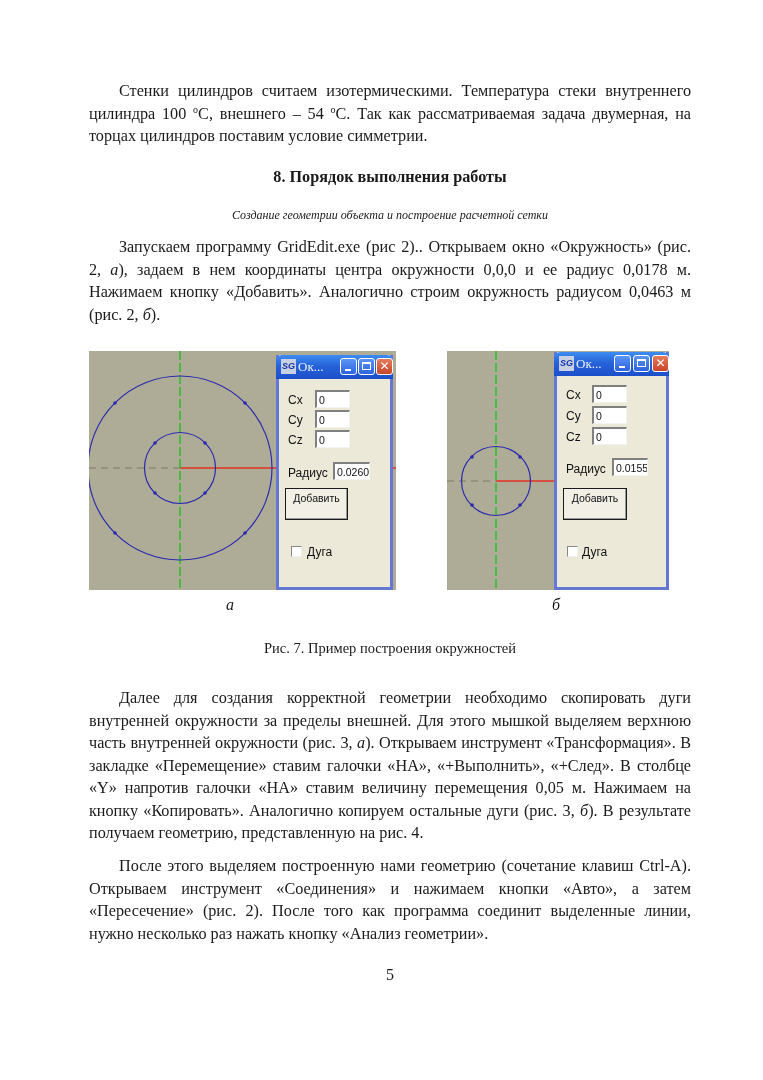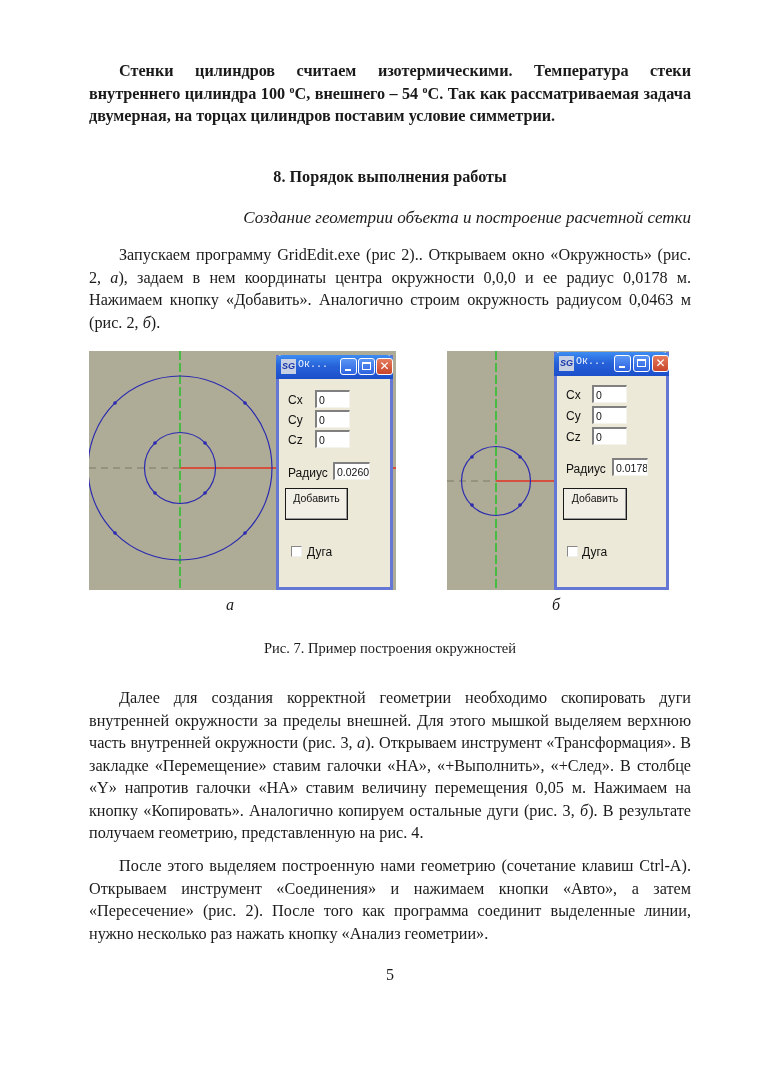--- a/index.html
+++ b/index.html
@@ -1,26 +1,26 @@
 <!DOCTYPE html>
 <html><head>
 <meta charset="utf-8">
 <style>
   html, body { margin: 0; padding: 0; background: #ffffff; }
   body { width: 763px; height: 1080px; position: relative; overflow: hidden;
          font-family: "Liberation Serif", "DejaVu Serif", serif; color: #1a1a1a; }
   .page { position: absolute; left: 89px; top: 0; width: 602px; }
   p.body { margin: 0; font-size: 16.2px; line-height: 22.5px; text-align: justify;
            text-indent: 30px; }
-  #para1 { position: absolute; top: 60px; width: 602px; font-weight: bold; }
+  #para1 { position: absolute; top: 80px; width: 602px; }
   #section-heading { position: absolute; top: 168px; width: 602px; text-align: center;
            font-weight: bold; font-size: 16.2px; }
-  #subheading { position: absolute; top: 208px; width: 602px; text-align: right;
-           font-style: italic; font-size: 17px; }
-  #para2 { position: absolute; top: 244px; width: 602px; }
+  #subheading { position: absolute; top: 208px; width: 602px; text-align: center;
+           font-style: italic; font-size: 12px; }
+  #para2 { position: absolute; top: 236px; width: 602px; }
   #para3 { position: absolute; top: 687px; width: 602px; }
   #para4 { position: absolute; top: 855px; width: 602px; }
   #page-number { position: absolute; top: 966px; width: 602px; text-align: center;
            font-size: 16px; }
   .fig-label { position: absolute; top: 596px; font-style: italic; font-size: 16px; }
   #caption { position: absolute; top: 640px; width: 602px; text-align: center; font-size: 14.5px; }
   sup { font-size: 10px; vertical-align: 6px; line-height: 0; }
   i { font-style: italic; }
 
   
@@ -32,22 +32,22 @@
   
   .dialog { position: absolute; background: #ece9d8; border: 3px solid #6477d4;
             border-top: none; box-sizing: border-box; font-family: "Liberation Sans", "DejaVu Sans", sans-serif; }
   #dialog-a { left: 187px; top: 4px; width: 117px; height: 235px; }
   #dialog-b { left: 107px; top: 1px; width: 115px; height: 238px; }
   .titlebar { position: absolute; left: -3px; right: -3px; top: 0; height: 24px;
               background: linear-gradient(#3d8df3, #2762d9 45%, #1b4fca); border-radius: 6px 6px 0 0; }
   .title-icon { position: absolute; left: 5px; top: 4px; width: 15px; height: 15px;
                 background: #c8d0e4; font-size: 9px; font-weight: bold; color: #1232a8;
                 line-height: 15px; text-align: center; font-style: italic; }
-  .title-text { position: absolute; left: 22px; top: 4px; color: #ffffff; font-size: 10px;
-                font-family: Liberation Mono, monospace; opacity: .92; }
+  .title-text { position: absolute; left: 22px; top: 4px; color: #ffffff; font-size: 13px;
+                font-family: Liberation Serif, serif; opacity: .92; }
   .tb-btn { position: absolute; top: 3px; width: 17px; height: 17px; border: 1px solid #ffffff;
             border-radius: 3px; box-sizing: border-box; background: linear-gradient(#5a95f5, #2d63e0); }
   .tb-btn.close { background: linear-gradient(#e67b5c, #c8452a); }
   .tb-btn .glyph { position: absolute; left: 0; right: 0; top: 0; bottom: 0; color: #fff;
                    font-size: 12px; font-weight: bold; text-align: center; line-height: 15px; }
   .min-bar { position: absolute; left: 4px; bottom: 3px; width: 6px; height: 2px; background: #fff; }
   .max-box { position: absolute; left: 3px; top: 3px; width: 9px; height: 8px; border: 1px solid #fff; border-top-width: 2px; box-sizing: border-box; }
   .field-label { position: absolute; font-size: 12px; color: #111; }
   .field-input { position: absolute; height: 18px; width: 35px; background: #ffffff; box-sizing: border-box;
                  border-top: 2px solid #808080; border-left: 2px solid #808080;
@@ -157,18 +157,18 @@
           <span class="glyph">✕</span>
         </div>
     </div>
     <span class="field-label" style="left:9px;top:36px">Cx</span>
     <div class="field-input" style="left:35px;top:33px">0</div>
     <span class="field-label" style="left:9px;top:57px">Cy</span>
     <div class="field-input" style="left:35px;top:54px">0</div>
     <span class="field-label" style="left:9px;top:78px">Cz</span>
     <div class="field-input" style="left:35px;top:75px">0</div>
     <span class="field-label" style="left:9px;top:110px">Радиус</span>
-    <div class="field-input" style="left:55px;top:106px;width:36px">0.0178</div>
+    <div class="field-input" style="left:55px;top:106px;width:36px">0.0155</div>
     <div class="add-button" style="left:6px;top:136px;width:64px">Добавить</div>
     <div class="checkbox" style="left:10px;top:194px"></div>
     <span class="field-label" style="left:25px;top:193px">Дуга</span>
   </div>
 </div>
 
 </body></html>

